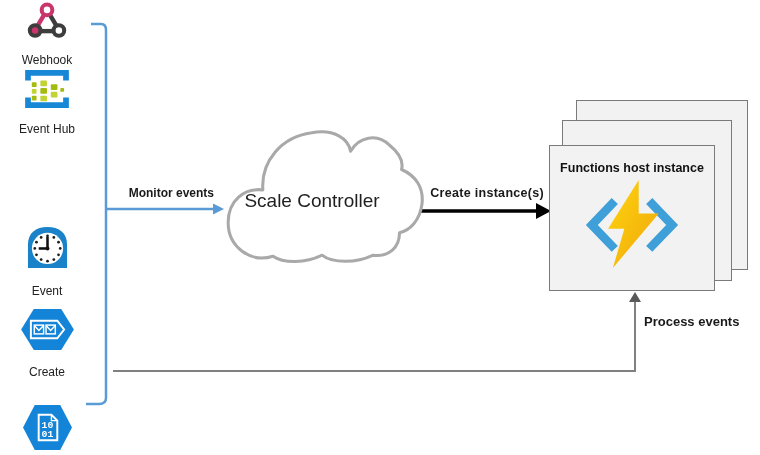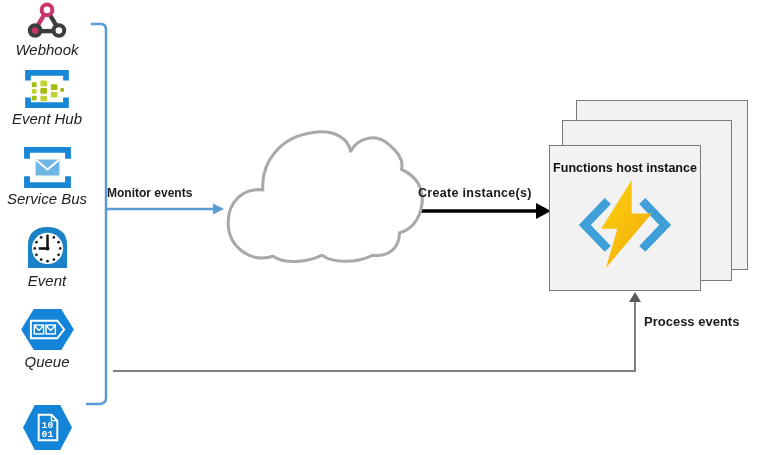--- a/index.html
+++ b/index.html
@@ -1,22 +1,22 @@
 <!DOCTYPE html>
 <html><head>
 <meta charset="utf-8">
 <style>
   html,body{margin:0;padding:0;background:#fff;}
   .canvas{position:relative;width:760px;height:455px;background:#fff;overflow:hidden;
           font-family:"Liberation Sans",sans-serif;color:#1a1a1a;}
   .layer{position:absolute;left:0;top:0;}
   .src{position:absolute;width:94px;left:0;text-align:center;}
   .src .ic{display:block;margin:0 auto;}
-  .src .lbl{font-size:15px;color:#222;margin-top:2px;font-style:italic;}
-  .edge-label{position:absolute;font-weight:bold;font-size:12px;color:#1a1a1a;text-align:left;}
+  .src .lbl{font-size:12px;color:#222;margin-top:14px;}
+  .edge-label{position:absolute;font-weight:bold;font-size:12px;color:#1a1a1a;text-align:right;}
   .cloud-wrap{position:absolute;left:220px;top:120px;width:204px;height:150px;}
   .cloud-text{position:absolute;left:212px;top:190px;width:200px;text-align:center;
               font-size:19px;color:#1f1f1f;}
   .host-box{position:absolute;background:#f2f2f2;border:1.5px solid #7a7a7a;box-sizing:border-box;}
   .host-box.front{display:flex;flex-direction:column;align-items:center;}
   .host-title{font-weight:bold;font-size:12.5px;color:#111;margin-top:15px;white-space:nowrap;}
   .bolt-wrap{margin-top:5px;}
 </style>
 </head>
 <body>
@@ -59,29 +59,20 @@
       <rect x="16" y="11" width="7" height="6" rx="1" fill="#c2d435"></rect>
       <rect x="16" y="19" width="7" height="6" rx="1" fill="#a4bc0f"></rect>
       <rect x="16" y="27" width="7" height="6" rx="1" fill="#c2d435"></rect>
       <rect x="27" y="15" width="7" height="6" rx="1" fill="#a4bc0f"></rect>
       <rect x="27" y="23" width="7" height="6" rx="1" fill="#c2d435"></rect>
       <rect x="37" y="19" width="4" height="4" rx="1" fill="#a4bc0f"></rect>
     </svg>
     <div class="lbl">Event Hub</div>
   </div>
 
-  <div class="src" style="top:147px">
-    <svg class="ic" width="47" height="41" viewBox="0 0 48 42">
-      <path d="M3 12 V3 H45 V12" fill="none" stroke="#1787d6" stroke-width="6"></path>
-      <path d="M3 30 V39 H45 V30" fill="none" stroke="#1787d6" stroke-width="6"></path>
-      <rect x="11" y="12" width="26" height="18" fill="#6cb7e4" stroke="#fff" stroke-width="1.6"></rect>
-      <polyline points="12,13 24,23 36,13" fill="none" stroke="#fff" stroke-width="2"></polyline>
-    </svg>
-    <div class="lbl">Service Bus</div>
-  </div>
 
   <div class="src" style="top:225px">
     <svg class="ic" width="43" height="45" viewBox="0 0 44 46">
       <path d="M2 44 V20 C2 8 10 2 22 2 C34 2 42 8 42 20 V44 Z" fill="#1a82c8"></path>
       <circle cx="22" cy="24" r="16" fill="#fff"></circle>
       <g fill="#1c1c1c">
         <circle cx="22" cy="11" r="1.4"></circle>
           <circle cx="28.5" cy="12.7" r="1.4"></circle>
         <circle cx="33.3" cy="17.5" r="1.4"></circle>
           <circle cx="35" cy="24" r="1.4"></circle>
@@ -103,21 +94,21 @@
 
   <div class="src" style="top:308px">
     <svg class="ic" width="55" height="43" viewBox="0 0 56 44">
       <polygon points="14,1 42,1 55,22 42,43 14,43 1,22" fill="#1384d7"></polygon>
       <path d="M11 13 H38 L45 22 L38 31 H11 Z" fill="none" stroke="#fff" stroke-width="2"></path>
       <rect x="14.5" y="17.5" width="9.5" height="9" fill="none" stroke="#fff" stroke-width="1.5"></rect>
       <polyline points="14.5,18 19.2,23 24,18" fill="none" stroke="#fff" stroke-width="1.5"></polyline>
       <rect x="26.5" y="17.5" width="9.5" height="9" fill="none" stroke="#fff" stroke-width="1.5"></rect>
       <polyline points="26.5,18 31.2,23 36,18" fill="none" stroke="#fff" stroke-width="1.5"></polyline>
     </svg>
-    <div class="lbl">Queue</div>
+    <div class="lbl">Create</div>
   </div>
 
   <div class="src" style="top:404px">
     <svg class="ic" width="51" height="47" viewBox="0 0 52 48">
       <polygon points="13,1 39,1 51,24 39,47 13,47 1,24" fill="#1384d7"></polygon>
       <path d="M17 11 H30 L36 17 V37 H17 Z" fill="none" stroke="#fff" stroke-width="2"></path>
       <path d="M30 11 V17 H36" fill="none" stroke="#fff" stroke-width="1.4"></path>
       <text x="20" y="24" fill="#fff" font-size="10" font-weight="bold" font-family="Liberation Mono, monospace">10</text>
       <text x="20" y="34" fill="#fff" font-size="10" font-weight="bold" font-family="Liberation Mono, monospace">01</text>
     </svg>
@@ -133,28 +124,29 @@
                C112 8, 126 18, 128 30
                C136 16, 154 12, 166 24
                C176 32, 180 40, 178 48
                C192 54, 200 66, 198 82
                C196 98, 186 108, 176 110
                C176 124, 166 134, 150 132
                C134 140, 110 140, 100 132
                C84 140, 62 140, 52 133 Z" fill="#fff" stroke="#a9a9a9" stroke-width="3" stroke-linejoin="round"></path>
     </svg>
   </div>
+  <div class="cloud-text">Scale Controller</div>
 
   <div class="edge-label" style="left:107px;top:186px;width:107px;">Monitor events</div>
   <div class="edge-label" style="left:418px;top:186px;width:126px;letter-spacing:.3px;font-size:12.5px;">Create instance(s)</div>
   <div class="edge-label" style="left:644px;top:314px;width:110px;text-align:left;font-size:13px;">Process events</div>
 
   <div class="host-box" style="left:576px;top:100px;width:172px;height:170px;"></div>
   <div class="host-box" style="left:562px;top:120px;width:170px;height:161px;"></div>
-  <div class="host-box front" style="left:549px;top:145px;width:152px;height:146px;">
+  <div class="host-box front" style="left:549px;top:145px;width:166px;height:146px;">
     <div class="host-title">Functions host instance</div>
     <div class="bolt-wrap">
       <svg width="96" height="88" viewBox="0 0 100 92">
         <defs>
           <linearGradient id="boltg" x1="0" y1="0" x2="1" y2="1">
             <stop offset="0" stop-color="#ffd60e"></stop>
             <stop offset="1" stop-color="#efa50b"></stop>
           </linearGradient>
         </defs>
         <polyline points="32,22 8,47 32,72" fill="none" stroke="#3f9fd8" stroke-width="9" stroke-linejoin="miter"></polyline>

